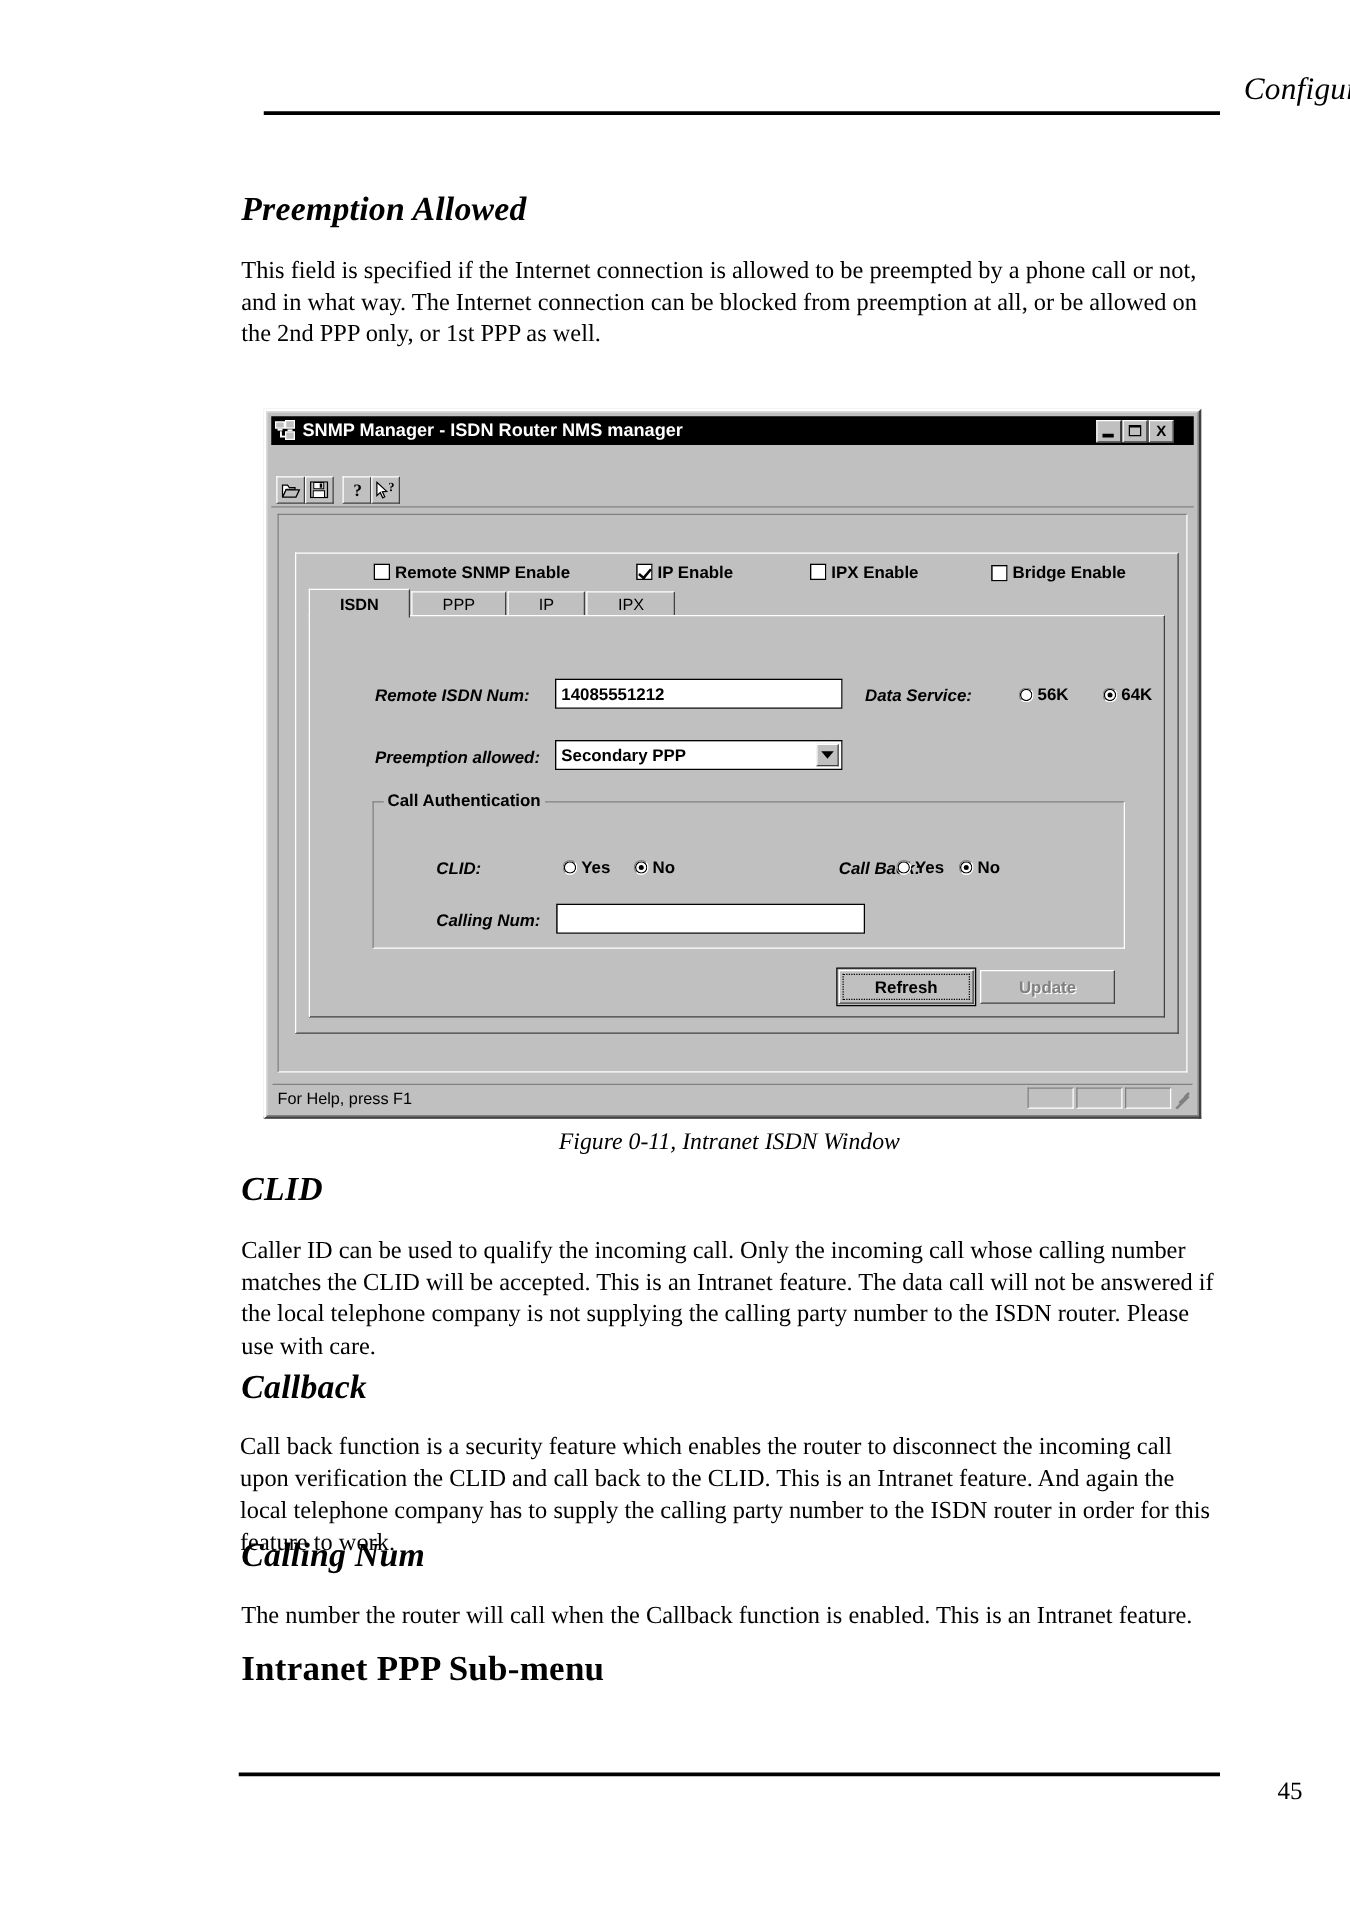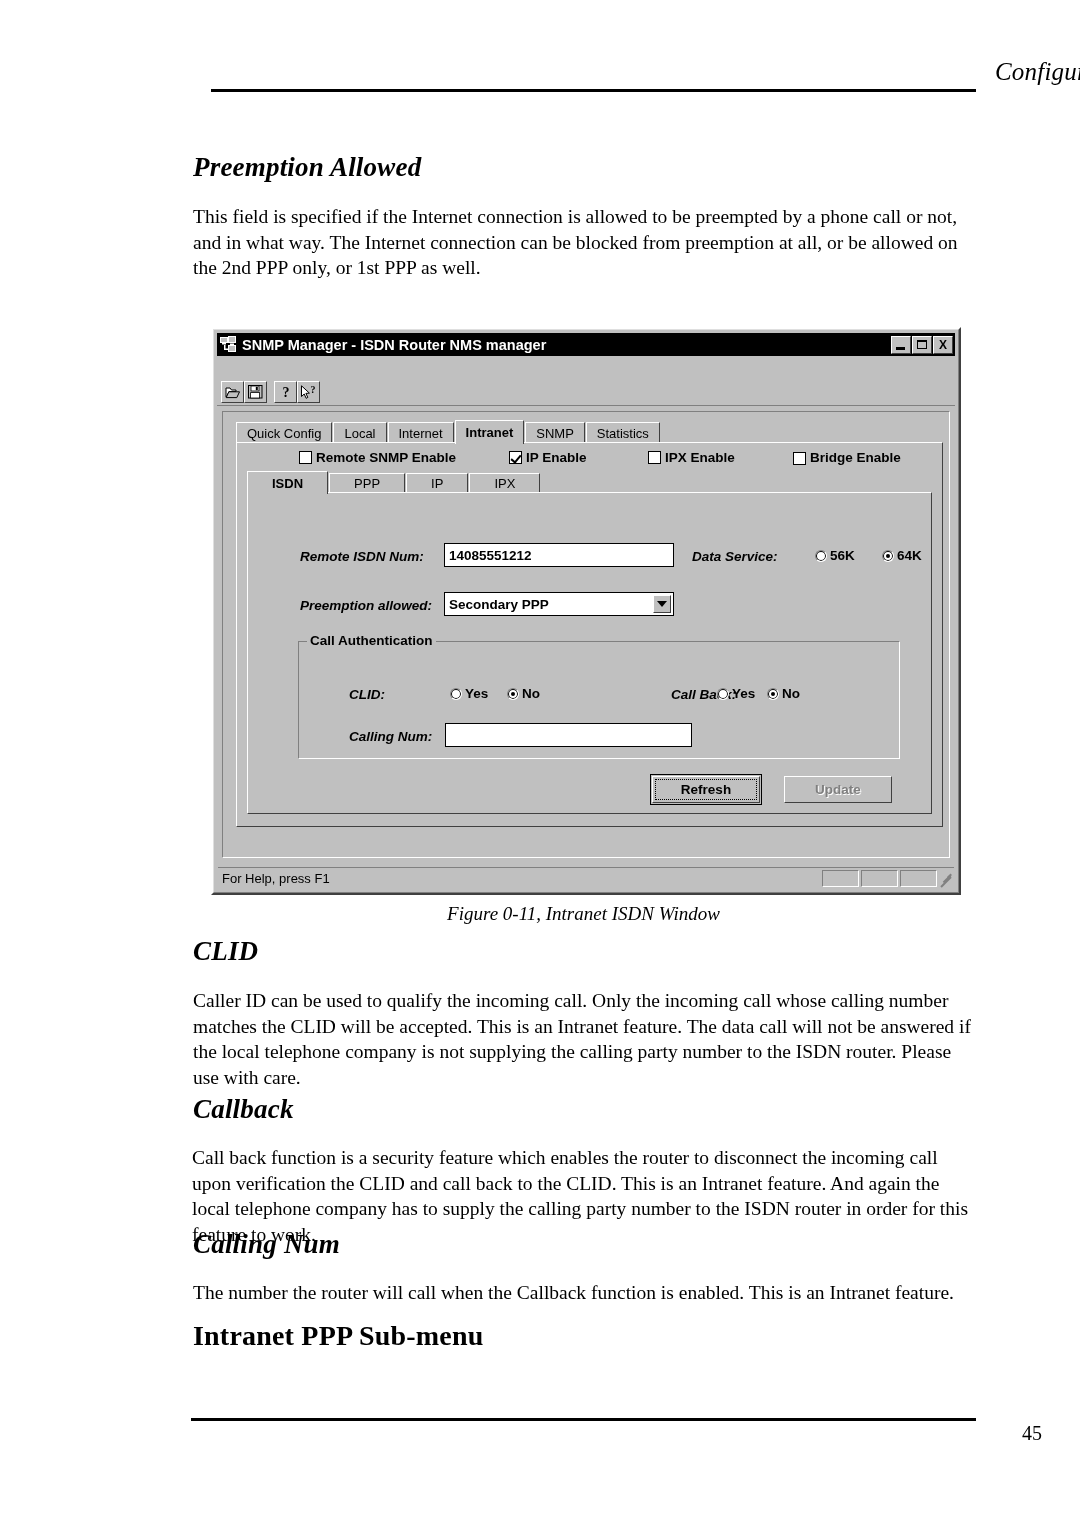--- a/index.html
+++ b/index.html
@@ -117,21 +117,21 @@
   }
 
   
   .titlebar {
     position: absolute;
     left: 3px; top: 3px; right: 3px;
     height: 23px;
     background: #000000;
     display: flex;
     align-items: center;
-    padding: 0 2px 0 3px;
+    padding: 0 16px 0 3px;
     box-sizing: border-box;
   }
   .title-text {
     color: #ffffff;
     font-weight: bold;
     font-size: 14.5px;
     white-space: nowrap;
     margin-left: 5px;
     flex: 1;
   }
@@ -454,20 +454,21 @@
     border-right: 1.5px solid #404040;
     border-bottom: 1.5px solid #404040;
     box-sizing: border-box;
     display: flex; align-items: center; justify-content: center;
     font-size: 13.5px;
     font-weight: bold;
   }
   .pbtn.default {
     outline: 1.5px solid #000;
     outline-offset: 1.5px;
+    margin-left: 19px;
   }
   .pbtn.default .focus-ring {
     position: absolute;
     inset: 2px;
     border: 1px dotted #000;
   }
   .pbtn.disabled {
     color: #808080;
     text-shadow: 1px 1px 0 #ffffff;
   }
@@ -578,28 +579,20 @@
             <svg width="17" height="15" viewBox="0 0 17 15">
               <path d="M1.5 0.8 L1.5 11.5 L4.2 9 L6.2 13.3 L7.8 12.4 L5.9 8.4 L9.4 8.1 Z" fill="#fff" stroke="#000" stroke-width="1"></path>
               <text x="13" y="8" font-family="Liberation Serif, serif" font-size="10" font-weight="bold" text-anchor="middle" fill="#000">?</text>
             </svg>
           </span>
         </span>
       </div>
 
       <div class="client">
 
-        <div class="tabstrip">
-          <span class="tab">Quick Config</span>
-          <span class="tab">Local</span>
-          <span class="tab">Internet</span>
-          <span class="tab active">Intranet</span>
-          <span class="tab">SNMP</span>
-          <span class="tab">Statistics</span>
-        </div>
 
         <div class="tabpanel">
 
           <div class="enable-row">
             <span class="cbx-wrap" style="left:62px;">
               <span class="cbx"></span>
               <span class="cbx-label">Remote SNMP Enable</span>
             </span>
             <span class="cbx-wrap" style="left:272px;">
               <span class="cbx checked"></span>

